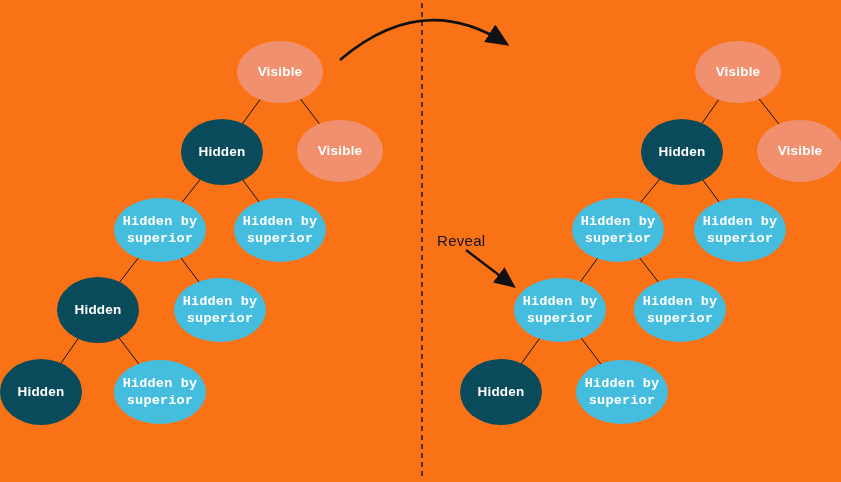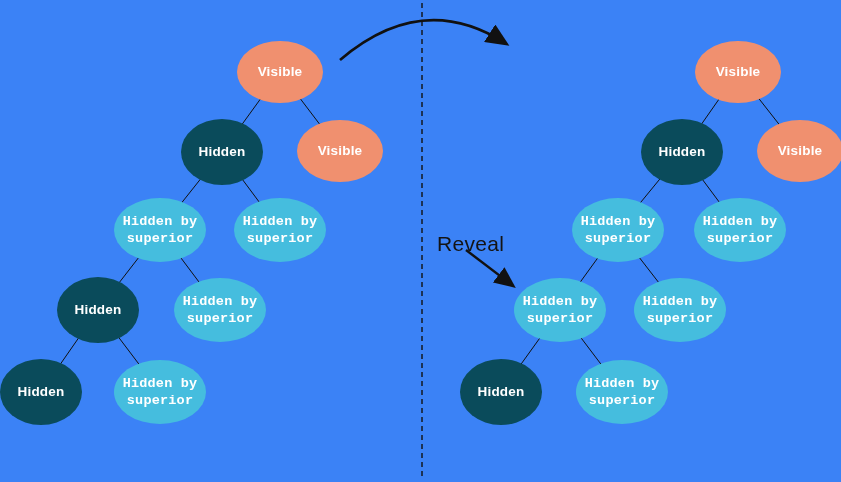--- a/index.html
+++ b/index.html
@@ -1,19 +1,19 @@
 <!DOCTYPE html>
 <html style="--c-visible: #F0906F; --c-hidden: #0A4B5B; --c-hidden-by-superior: #45BDDE; --c-line: #111111; --c-text: #FFFFFF;"><head>
 <meta charset="utf-8">
 <style>
   html,body{margin:0;padding:0;background:#ffffff;}
   #canvas{
     position:relative;
     width:841px;height:482px;
-    background:#3b82f6;
+    background:#f97316;
     overflow:hidden;
     font-family:"Liberation Sans", sans-serif;
   }
   #edge-layer{
     position:absolute;left:0;top:0;width:841px;height:482px;
   }
   .node{
     position:absolute;
     display:flex;align-items:center;justify-content:center;
     border-radius:50%;
@@ -23,21 +23,21 @@
     text-align:center;line-height:1.28;
     letter-spacing:.2px;
     white-space:pre-line;
   }
   .n-visible{width:86px;height:62px;background:var(--c-visible,#F0906F);}
   .n-hidden{width:82px;height:66px;background:var(--c-hidden,#0A4B5B);}
   .n-hbs{width:88px;height:64px;background:var(--c-hidden-by-superior,#45BDDE);padding:0 2px;font-family:Liberation Mono, monospace;}
   .annotation{
     position:absolute;
     color:#141414;
-    font-size:21px;font-weight:400;
+    font-size:15px;font-weight:400;
     letter-spacing:.3px;
   }
 </style>
 </head>
 <body>
 
 <div id="canvas">
 
   <svg id="edge-layer" viewBox="0 0 841 482" xmlns="http://www.w3.org/2000/svg">
     <defs>

